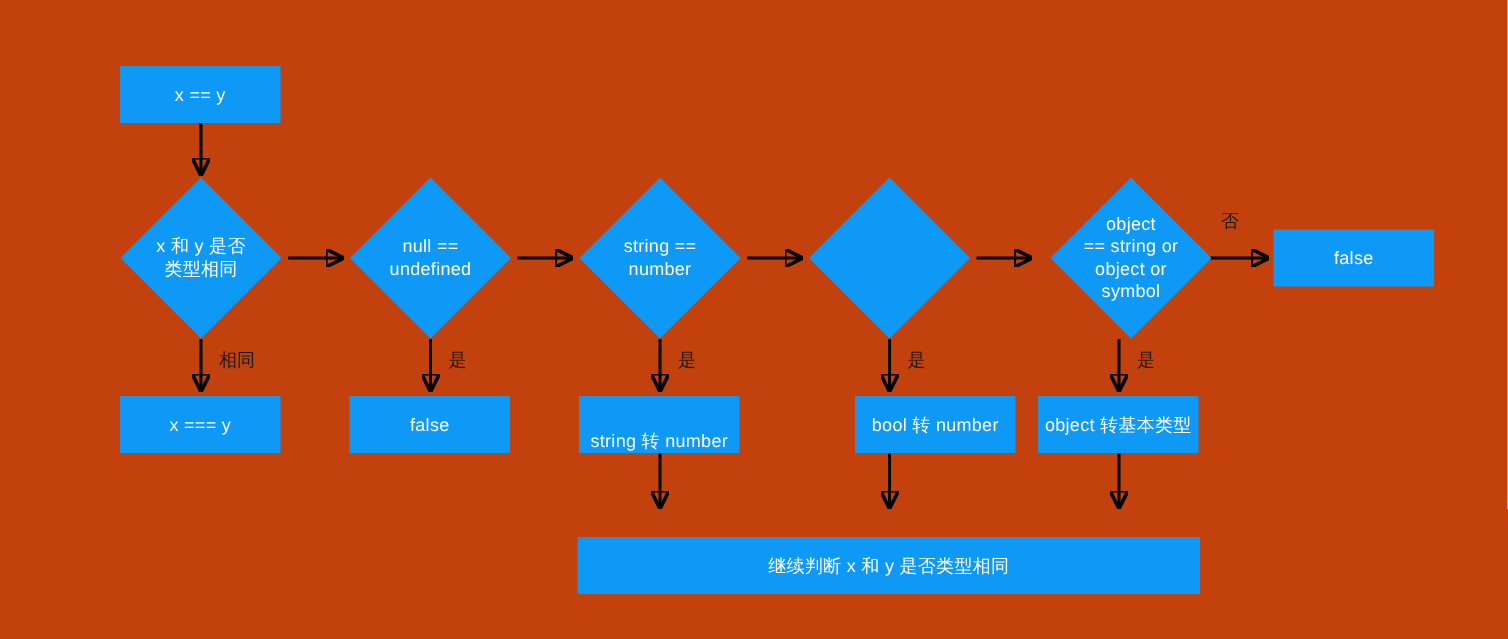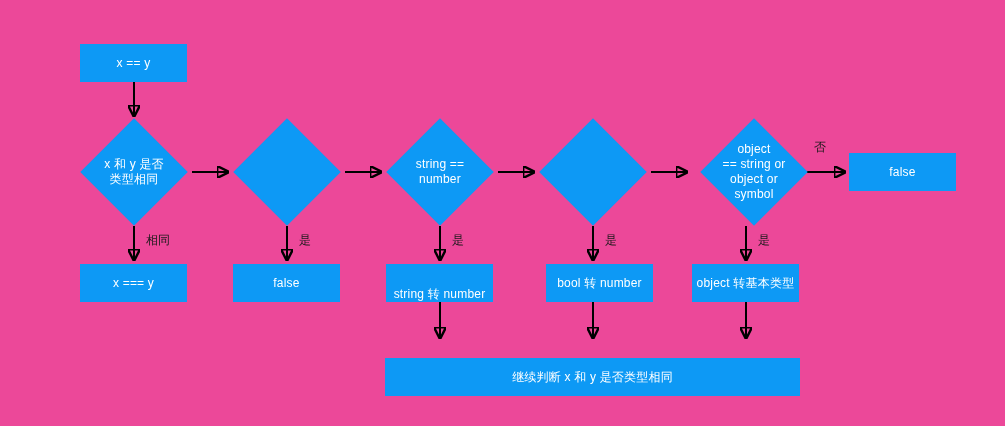--- a/index.html
+++ b/index.html
@@ -4,21 +4,21 @@
 <style>
   html, body {
     margin: 0;
     padding: 0;
     background: #ffffff;
   }
   #canvas {
     position: relative;
     width: 1005px;
     height: 426px;
-    background: #ec4899;
+    background: #c2410c;
     font-family: "Liberation Sans", "DejaVu Sans", sans-serif;
     overflow: hidden;
   }
 
   
   .node {
     position: absolute;
     box-sizing: border-box;
     display: flex;
     align-items: center;
@@ -117,20 +117,24 @@
   <div class="node diamond" style="left:80px; top:118px; width:108px; height:108px;">
     <span class="dia-shape"></span>
     <span class="dia-label">
       <span>x 和 y 是否</span><br>
       <span>类型相同</span>
     </span>
   </div>
 
   <div class="node diamond" style="left:233px; top:118px; width:108px; height:108px;">
     <span class="dia-shape"></span>
+    <span class="dia-label">
+      <span>null ==</span><br>
+      <span>undefined</span>
+    </span>
   </div>
 
   <div class="node diamond" style="left:386px; top:118px; width:108px; height:108px;">
     <span class="dia-shape"></span>
     <span class="dia-label">
       <span>string ==</span><br>
       <span>number</span>
     </span>
   </div>
 
@@ -157,21 +161,21 @@
   </div>
 
   <div class="node box" style="left:233px; top:264px; width:107px; height:38px;">
     <span>false</span>
   </div>
 
   <div class="node box" style="left:386px; top:264px; width:107px; height:38px;align-items:flex-end;">
     <span>string 转 number</span>
   </div>
 
-  <div class="node box" style="left:546px; top:264px; width:107px; height:38px;">
+  <div class="node box" style="left:570px; top:264px; width:107px; height:38px;">
     <span>bool 转 number</span>
   </div>
 
   <div class="node box" style="left:692px; top:264px; width:107px; height:38px;">
     <span>object 转基本类型</span>
   </div>
 
   <div class="node box" style="left:385px; top:342px; width:415px; height:38px;margin-top:16px;">
     <span>继续判断 x 和 y 是否类型相同</span>
   </div>

